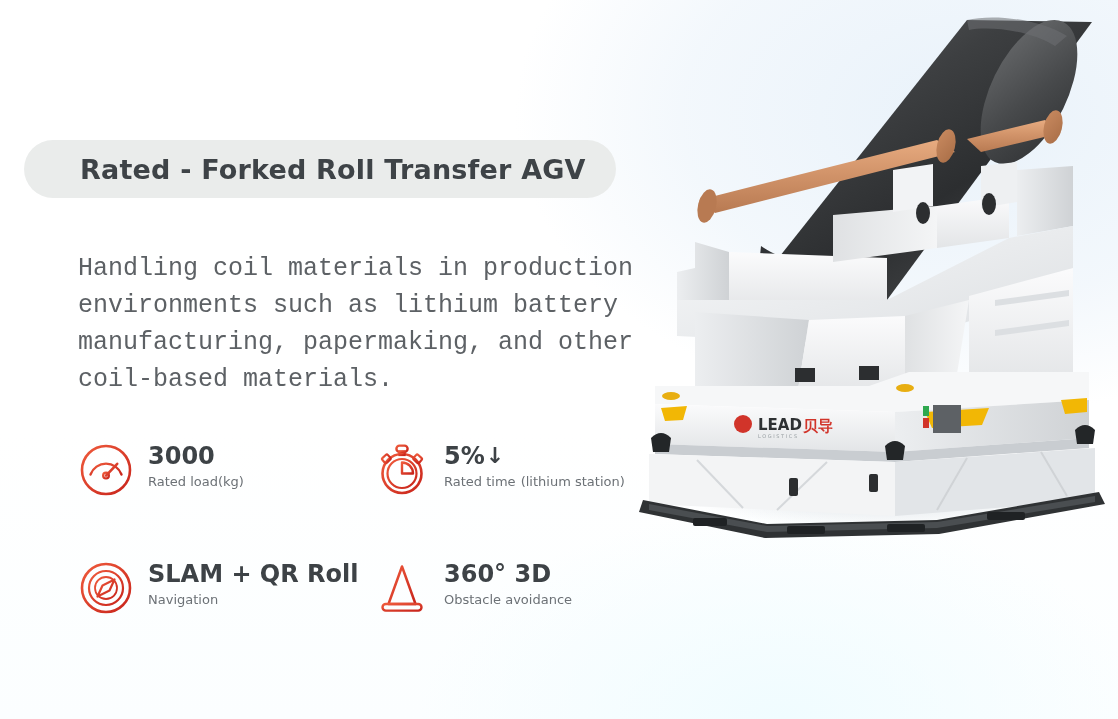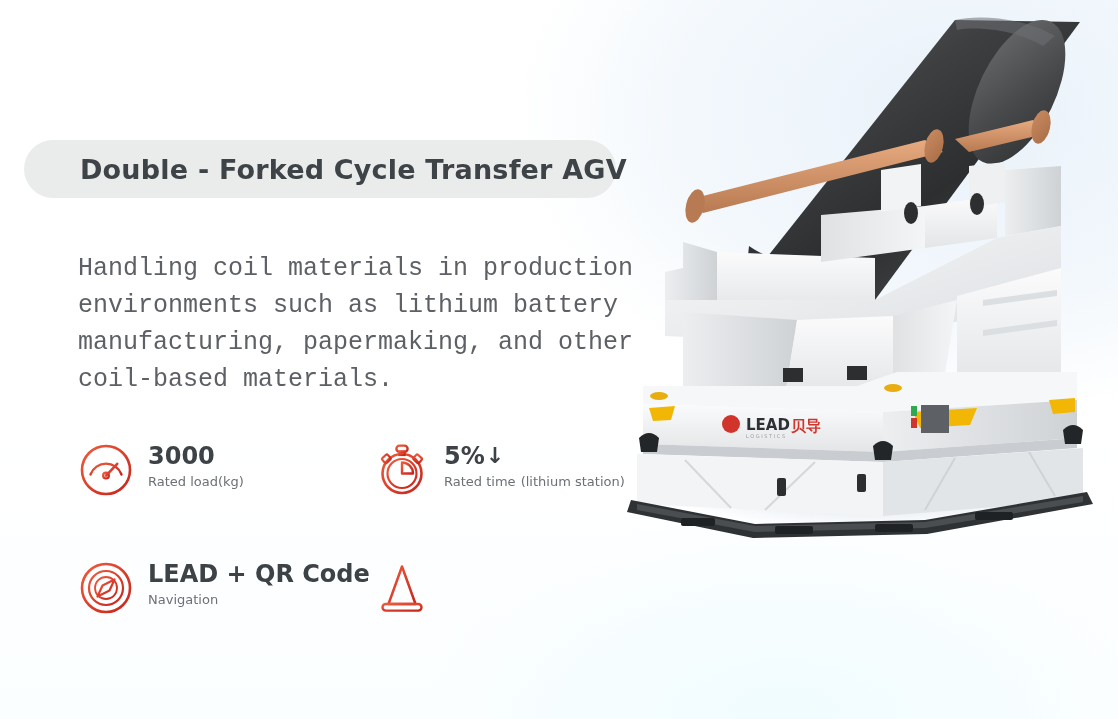--- a/index.html
+++ b/index.html
@@ -66,33 +66,33 @@
   }
   .f-value .arrow{font-size:22px;font-weight:bold;margin-left:1px;}
   .f-label{
     font-family:"DejaVu Sans", sans-serif;
     font-size:13px;color:#6c7176;line-height:24px;
     white-space:nowrap;font-weight:400;
   }
 
   
   .product{
-    position:absolute;right:15px;top:0;width:478px;height:560px;
+    position:absolute;right:3px;top:0;width:478px;height:560px;
   }
   .product svg{display:block;width:478px;height:560px;}
 </style>
 </head>
 <body>
 
 <div class="stage">
 
   <div class="left">
 
     <div class="title-pill">
-      <div class="title-text">Double - Forked Cycle Transfer AGV</div>
+      <div class="title-text">Rated - Forked Roll Transfer AGV</div>
     </div>
 
     <div class="desc">Handling coil materials in production environments such as lithium battery manufacturing, papermaking, and other coil-based materials.</div>
 
     <div class="features">
 
       <div class="feature">
         <span class="ic">
           <svg viewBox="0 0 56 56">
             <defs>
@@ -163,21 +163,21 @@
             <circle cx="28" cy="28" r="11" fill="none" stroke="url(#gr3)" stroke-width="1.8"></circle>
             <line x1="28" y1="4.6" x2="28" y2="12.4" stroke="url(#gr3)" stroke-width="2.4" stroke-linecap="round"></line>
             <line x1="28" y1="43.6" x2="28" y2="51.4" stroke="url(#gr3)" stroke-width="2.4" stroke-linecap="round"></line>
             <line x1="4.6" y1="28" x2="12.4" y2="28" stroke="url(#gr3)" stroke-width="2.4" stroke-linecap="round"></line>
             <line x1="43.6" y1="28" x2="51.4" y2="28" stroke="url(#gr3)" stroke-width="2.4" stroke-linecap="round"></line>
             <path d="M36.5 19.5 L31.5 30.5 L19.5 36.5 L24.5 25.5 Z" fill="none" stroke="url(#gr3)" stroke-width="2.2" stroke-linejoin="round"></path>
           </svg>
         </span>
         <span class="txt">
           <span class="f-value">
-              <span>LEAD + QR Code</span>
+              <span>SLAM + QR Roll</span>
             </span>
           <span class="f-label">Navigation</span>
         </span>
       </div>
 
       <div class="feature">
         <span class="ic">
           <svg viewBox="0 0 56 56">
             <defs>
               <linearGradient id="gr4" x1="0" y1="0" x2="1" y2="1">
@@ -185,20 +185,26 @@
                 <stop offset="100%" stop-color="#c8241b"></stop>
               </linearGradient>
             </defs>
             <path d="M28 6.5 L41.5 44 L14.5 44 Z" fill="none" stroke="url(#gr4)" stroke-width="2.5" stroke-linejoin="round"></path>
             <line x1="23.0" y1="21.5" x2="33.0" y2="21.5" stroke="url(#gr4)" stroke-width="2.1"></line>
             <line x1="20.8" y1="28.0" x2="35.2" y2="28.0" stroke="url(#gr4)" stroke-width="2.1"></line>
             <line x1="18.6" y1="34.5" x2="37.4" y2="34.5" stroke="url(#gr4)" stroke-width="2.1"></line>
             <rect x="8.5" y="44" width="39" height="6.6" rx="3.3" fill="none" stroke="url(#gr4)" stroke-width="2.4"></rect>
           </svg>
         </span>
+        <span class="txt">
+          <span class="f-value">
+              <span>360° 3D</span>
+            </span>
+          <span class="f-label">Obstacle avoidance</span>
+        </span>
       </div>
 
     </div>
   </div>
 
   <div class="product">
     <svg viewBox="0 0 478 560">
       <defs>
         <linearGradient id="coil" x1="0.1" y1="0" x2="0.85" y2="1">
           <stop offset="0%" stop-color="#585a5c"></stop>

